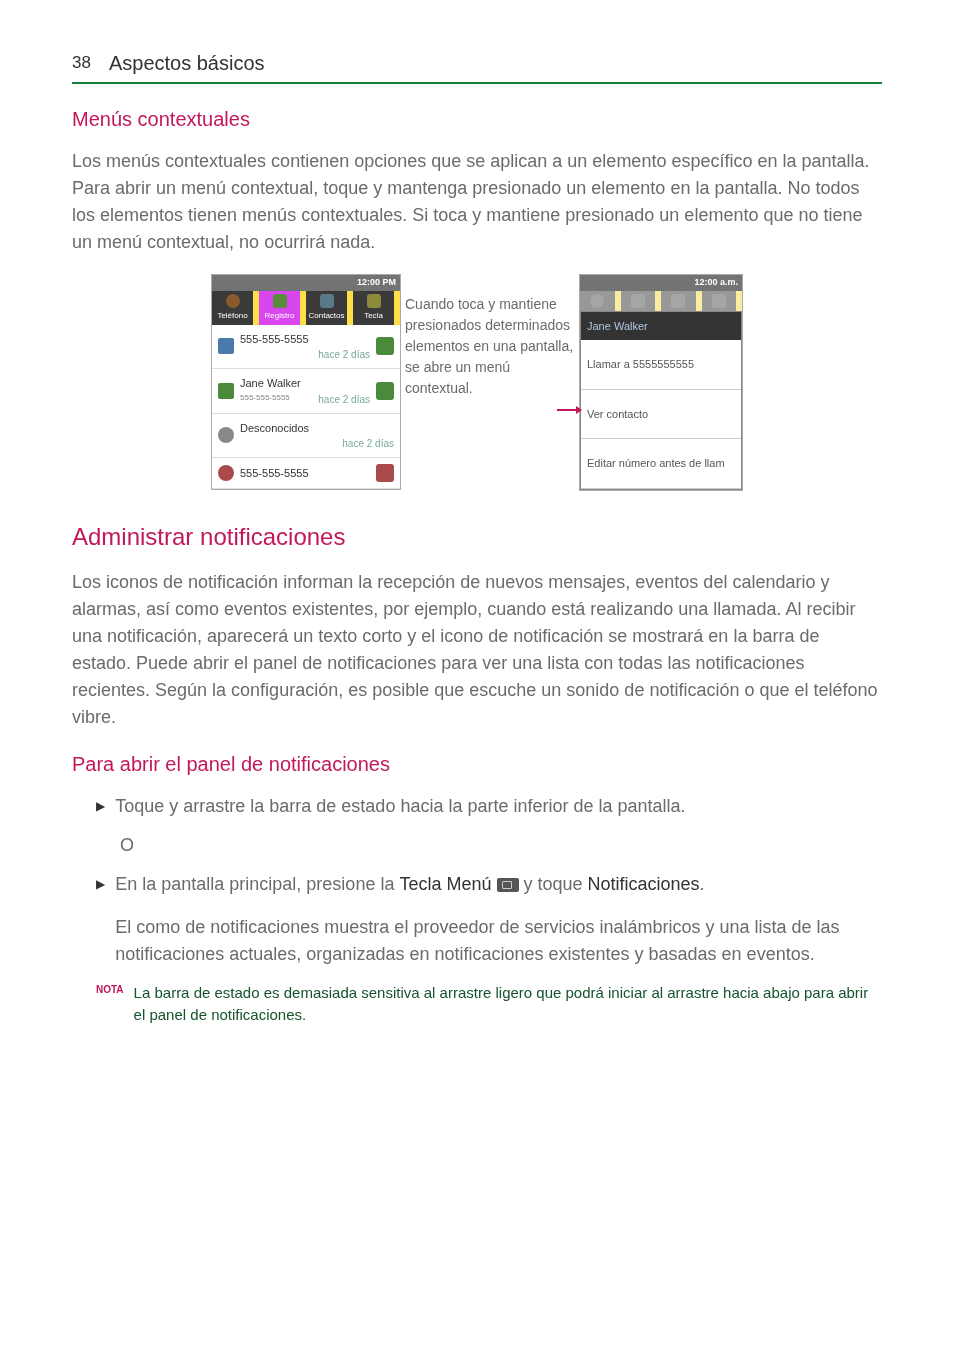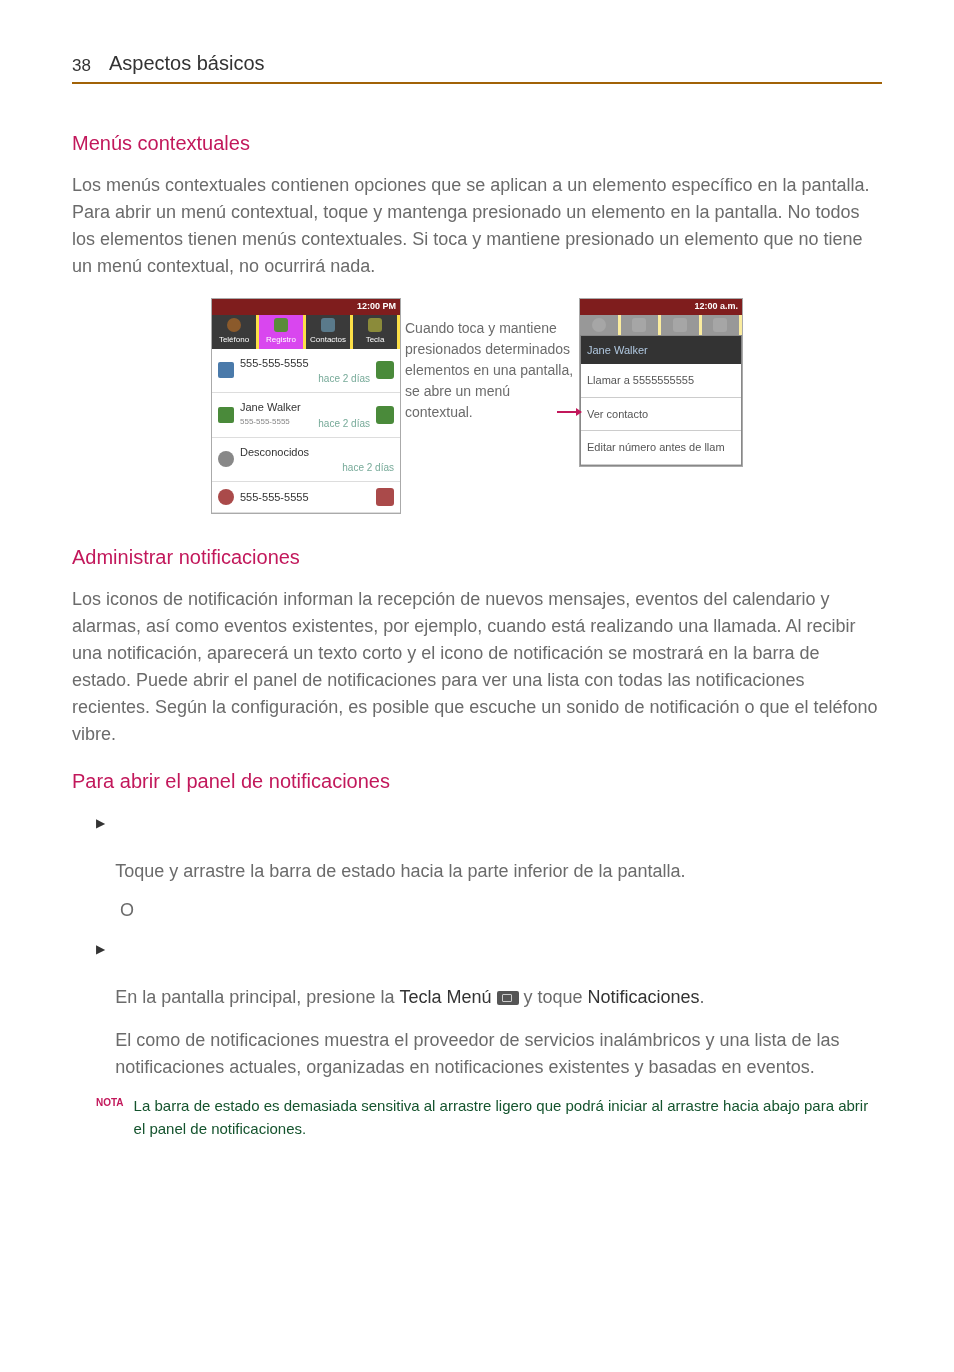--- a/index.html
+++ b/index.html
@@ -8,59 +8,59 @@
       background: #fff;
       width: 954px;
       padding: 48px 72px 48px 72px;
       color: #6b6b6b;
       font-size: 18px;
       line-height: 1.5;
       font-weight: 300;
     }
     .header-row {
       display: flex;
-      align-items: flex-end;
+      align-items: center;
       gap: 18px;
-      border-bottom: 2px solid #a16207;
+      border-bottom: 2px solid #15803d;
       padding-bottom: 4px;
-      margin-bottom: 44px;
+      margin-bottom: 20px;
     }
     .page-num { font-size: 17px; font-weight: 400; color: #333; }
     .header-title { font-size: 20px; font-weight: 300; color: #333; }
     .sub-heading { color: #c2185b; font-size: 20px; margin-bottom: 14px; font-weight: 400; }
     .body-text { color: #6b6b6b; margin-bottom: 18px; font-weight: 300; }
-    .main-heading { color: #c2185b; font-size: 20px; margin: 24px 0 14px 0; font-weight: 500; }
+    .main-heading { color: #c2185b; font-size: 24px; margin: 24px 0 14px 0; font-weight: 500; }
     .figure-area { display: flex; align-items: flex-start; gap: 4px; margin: 16px 0 28px 0; justify-content: center; }
     .phone-screenshot {
       width: 190px;
       border: 1px solid #aaa;
       background: #f9f9f9;
       font-size: 10px;
       display: flex;
       flex-direction: column;
     }
     .phone-statusbar {
-      background: #7f1d1d;
+      background: #737373;
       color: #fff;
       font-size: 9px;
       text-align: right;
       padding: 1px 4px;
       font-weight: 600;
     }
     .phone-tabs {
       display: flex;
       background: #3a3a3a;
       color: #fff;
       font-size: 8px;
     }
     .phone-tab {
       flex: 1;
       text-align: center;
       padding: 3px 2px;
-      border-right: 3px solid #fde047;
+      border-right: 6px solid #fde047;
       display: flex;
       flex-direction: column;
       align-items: center;
       gap: 2px;
     }
     .phone-tab.active { background: #d946ef; }
     .tab-icon { width: 14px; height: 14px; border-radius: 3px; }
     .phone-row {
       display: flex;
       align-items: center;
@@ -95,33 +95,33 @@
     }
     .ctx-header {
       background: #333;
       color: #b0c8e0;
       padding: 6px;
       font-size: 11px;
       font-weight: 500;
     }
     .ctx-item {
       background: #fff;
-      padding: 8px 6px;
+      padding: 16px 6px;
       border-bottom: 1px solid #ccc;
       font-size: 11px;
       color: #555;
     }
     .bullet-item {
       display: flex;
       gap: 10px;
       margin: 10px 0 12px 24px;
       color: #6b6b6b;
     }
     .bullet-marker { color: #333; font-size: 12px; margin-top: 4px; }
-    .bullet-content { flex: 1; margin-top: 48px; }
+    .bullet-content { flex: 1; }
     .or-separator { margin: 6px 0 12px 48px; color: #6b6b6b; }
     .strong-text { color: #333; font-weight: 400; }
     .menu-key-icon {
       display: inline-block;
       width: 22px;
       height: 14px;
       background: #555;
       border-radius: 2px;
       vertical-align: middle;
       position: relative;

